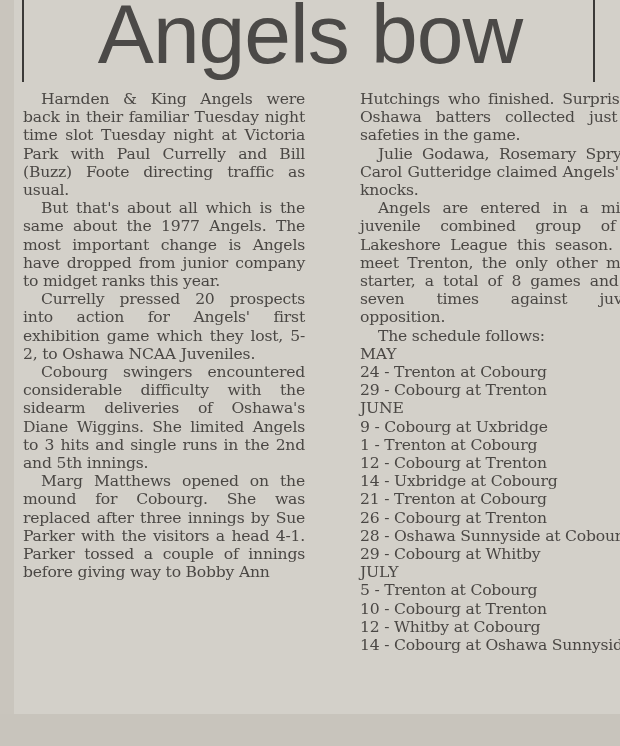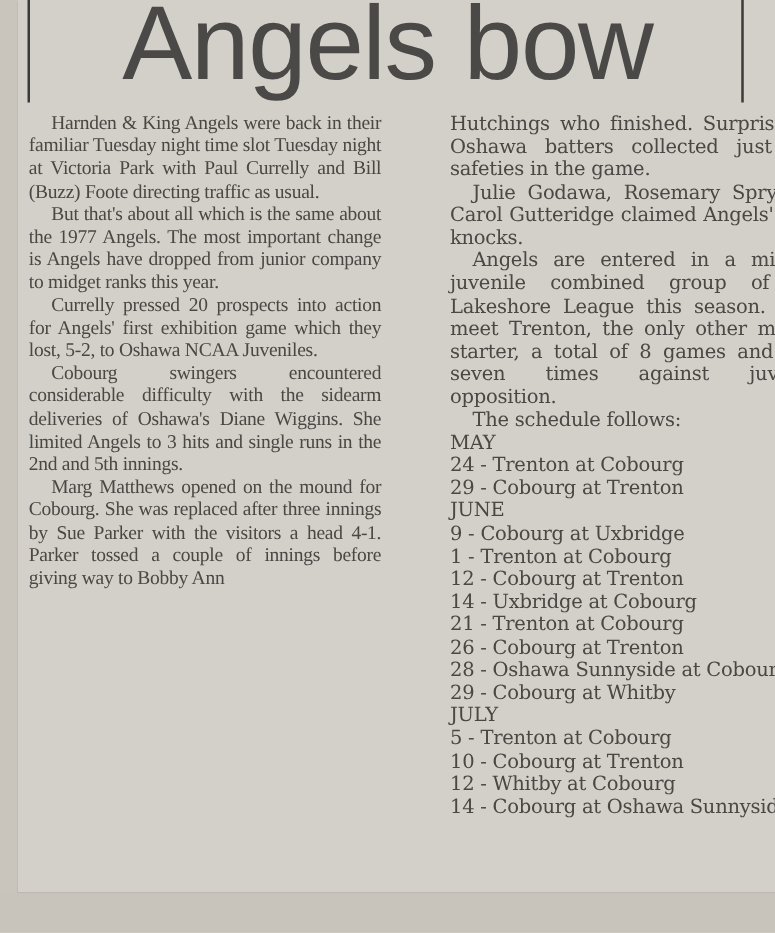--- a/index.html
+++ b/index.html
@@ -55,21 +55,21 @@
       margin: 0;
       font-weight: normal;
     }
     .col {
       position: absolute;
       top: 90px;
       font-size: 15.6px;
       line-height: 18.2px;
       letter-spacing: -0.2px;
     }
-    .col.left { left: 23px; width: 282px; font-family: Liberation Serif, serif; }
+    .col.left { left: 23px; width: 282px; }
     .col.right { left: 316px; width: 300px; margin-left: 44px; }
     .col p {
       margin: 0;
       text-align: justify;
       text-indent: 18px;
     }
     .schedule-head {
       margin: 0;
       text-indent: 18px;
     }

